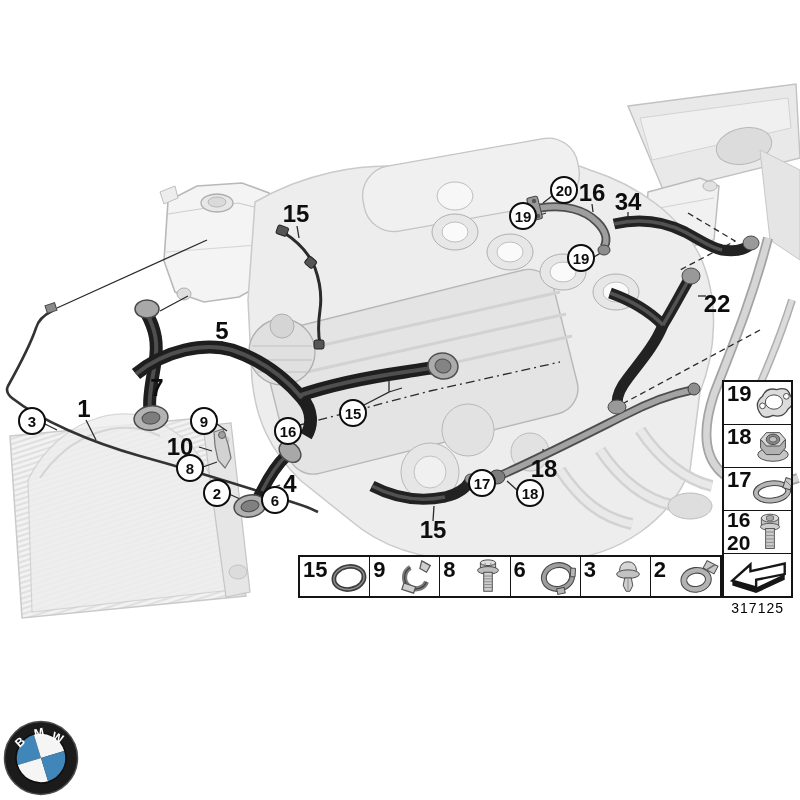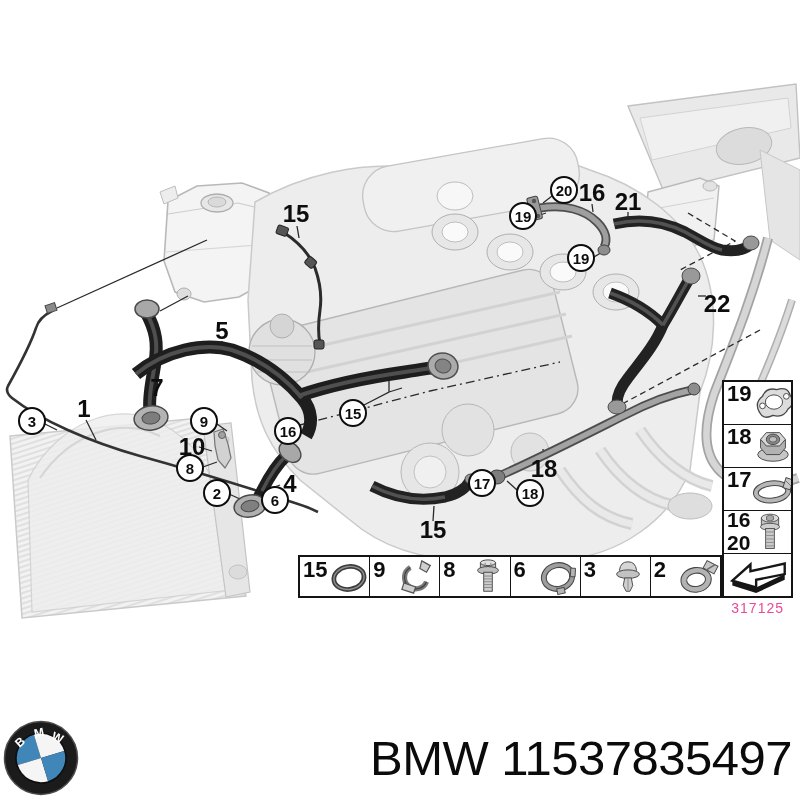--- a/index.html
+++ b/index.html
@@ -21,21 +21,21 @@
   .strip .cell:last-child{border-right:none;}
   .rcol{position:absolute;left:722px;top:380px;width:71px;height:218px;display:flex;
         flex-direction:column;border:2px solid #141414;background:#fff;box-sizing:border-box;z-index:6;}
   .rrow{flex:1;border-bottom:1.7px solid #141414;display:flex;align-items:center;
         padding-left:3px;box-sizing:border-box;overflow:hidden;}
   .rrow:last-child{border-bottom:none;}
   .num{font-weight:bold;font-size:22px;color:#0d0d0d;align-self:flex-start;line-height:1.05;}
   .nums{display:flex;flex-direction:column;font-weight:bold;font-size:21px;color:#0d0d0d;
         line-height:1.08;}
   .licon{margin-left:auto;margin-right:1px;flex:none;}
-  .drawing-number{position:absolute;right:16px;top:600px;font-size:14px;color:#ec4899;
+  .drawing-number{position:absolute;right:16px;top:600px;font-size:14px;color:#000000;
         letter-spacing:1px;z-index:6;}
   
   .part-text{position:absolute;right:8px;top:734px;font-size:49px;color:#0b0b0b;
         letter-spacing:-0.5px;line-height:1;z-index:6;}
   .logo{position:absolute;left:2px;top:719px;z-index:6;}
 </style>
 </head>
 <body>
 
 <div id="page">
@@ -234,35 +234,35 @@
   </svg>
 
   <div class="callout" style="left:296px;top:214px"><span>15</span></div>
   <div class="callout circled" style="left:564px;top:190px">
       <span>20</span>
     </div>
   <div class="callout circled" style="left:523px;top:216px">
       <span>19</span>
     </div>
   <div class="callout" style="left:592px;top:193px"><span>16</span></div>
-  <div class="callout" style="left:628px;top:202px"><span>21</span></div>
+  <div class="callout" style="left:628px;top:202px"><span>34</span></div>
   <div class="callout circled" style="left:581px;top:258px">
       <span>19</span>
     </div>
   <div class="callout" style="left:717px;top:304px"><span>22</span></div>
   <div class="callout" style="left:222px;top:331px"><span>5</span></div>
   <div class="callout" style="left:157px;top:388px"><span>7</span></div>
   <div class="callout" style="left:84px;top:409px"><span>1</span></div>
   <div class="callout circled" style="left:32px;top:421px">
       <span>3</span>
     </div>
   <div class="callout circled" style="left:204px;top:421px">
       <span>9</span>
     </div>
-  <div class="callout" style="left:192px;top:447px"><span>10</span></div>
+  <div class="callout" style="left:180px;top:447px"><span>10</span></div>
   <div class="callout circled" style="left:190px;top:468px">
       <span>8</span>
     </div>
   <div class="callout circled" style="left:353px;top:413px">
       <span>15</span>
     </div>
   <div class="callout circled" style="left:288px;top:431px">
       <span>16</span>
     </div>
   <div class="callout circled" style="left:217px;top:493px">
@@ -410,15 +410,14 @@
       <path d="M39,14 A25,25 0 0 0 14,39 L39,39 Z" fill="#4186b8"></path>
       <path d="M39,14 A25,25 0 0 1 64,39 L39,39 Z" fill="#f5f5f5"></path>
       <path d="M14,39 A25,25 0 0 0 39,64 L39,39 Z" fill="#f5f5f5"></path>
       <path d="M64,39 A25,25 0 0 1 39,64 L39,39 Z" fill="#4186b8"></path>
       <circle cx="39" cy="39" r="25" fill="none" stroke="#0e0e0e" stroke-width="1.6"></circle>
     </g>
     <text x="14" y="28" font-size="12" font-weight="bold" fill="#ffffff" font-family="Liberation Sans, sans-serif" transform="rotate(-42 17 24)">B</text>
     <text x="32" y="18" font-size="12" font-weight="bold" fill="#ffffff" font-family="Liberation Sans, sans-serif" transform="rotate(-12 36 14)">M</text>
     <text x="50" y="22" font-size="12" font-weight="bold" fill="#ffffff" font-family="Liberation Sans, sans-serif" transform="rotate(24 54 18)">W</text>
   </svg>
-  <div class="part-text">BMW 11537835497</div>
 
 </div>
 
 </body></html>

